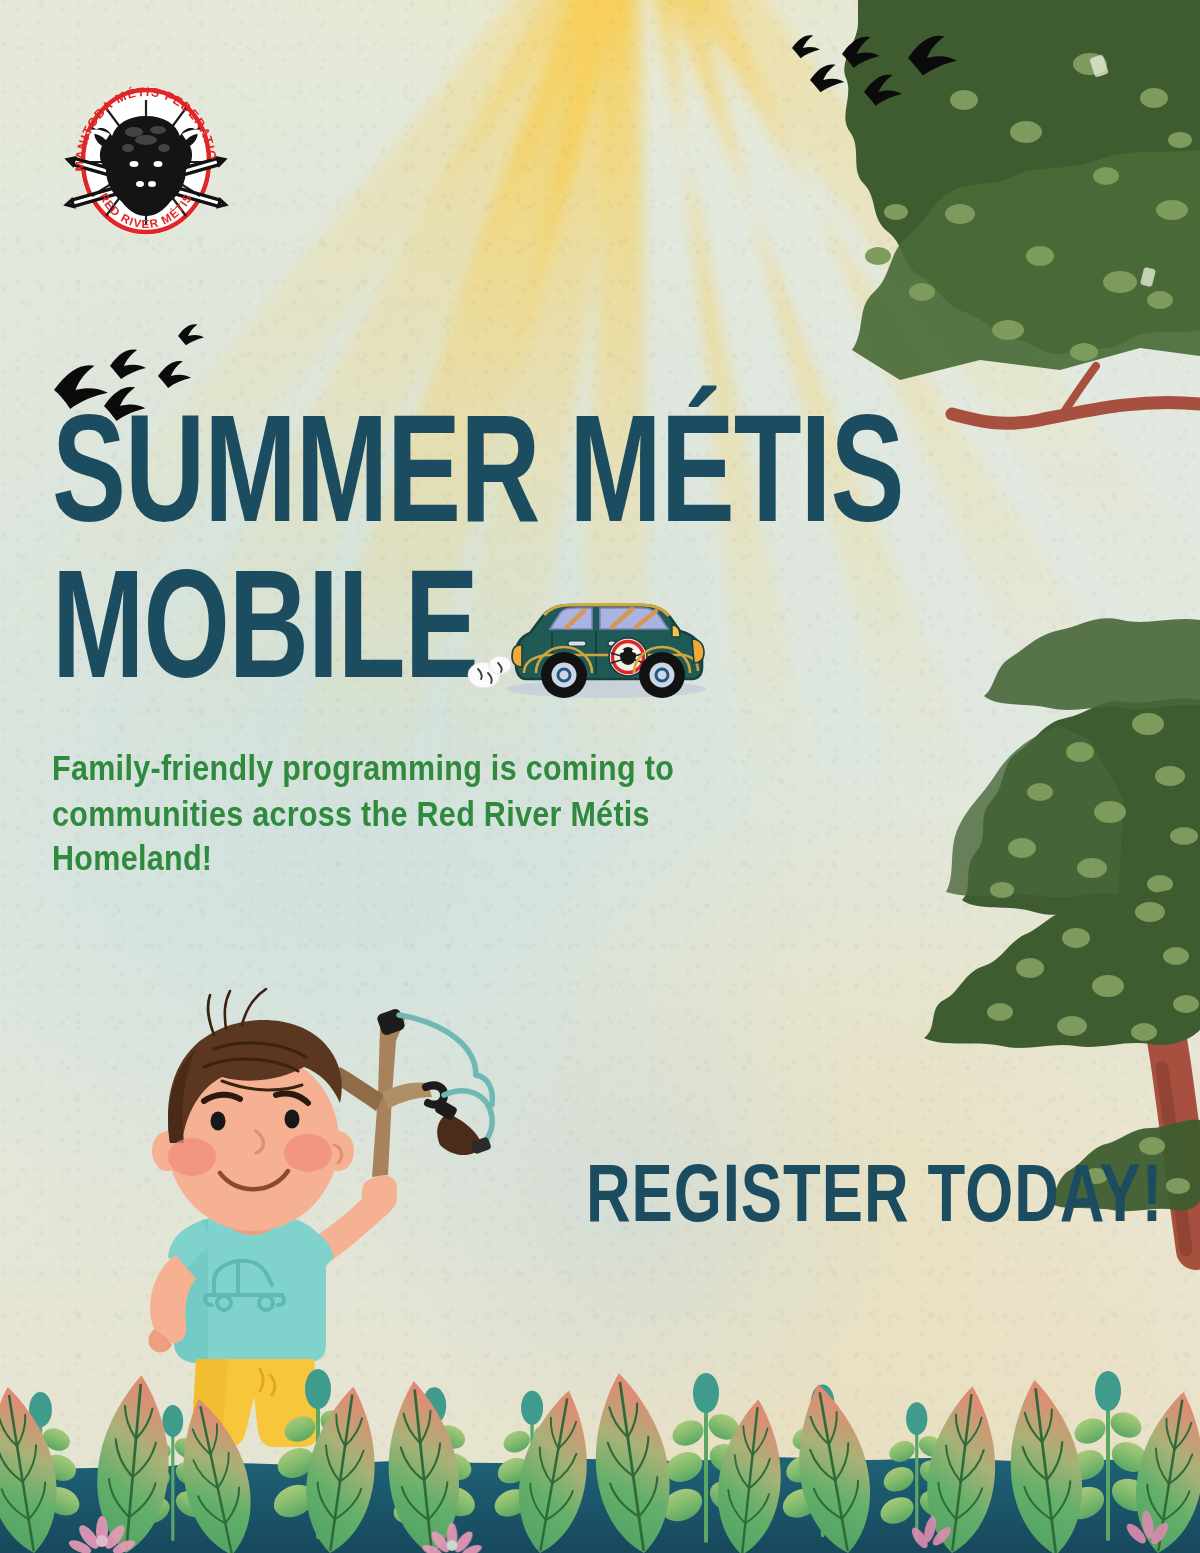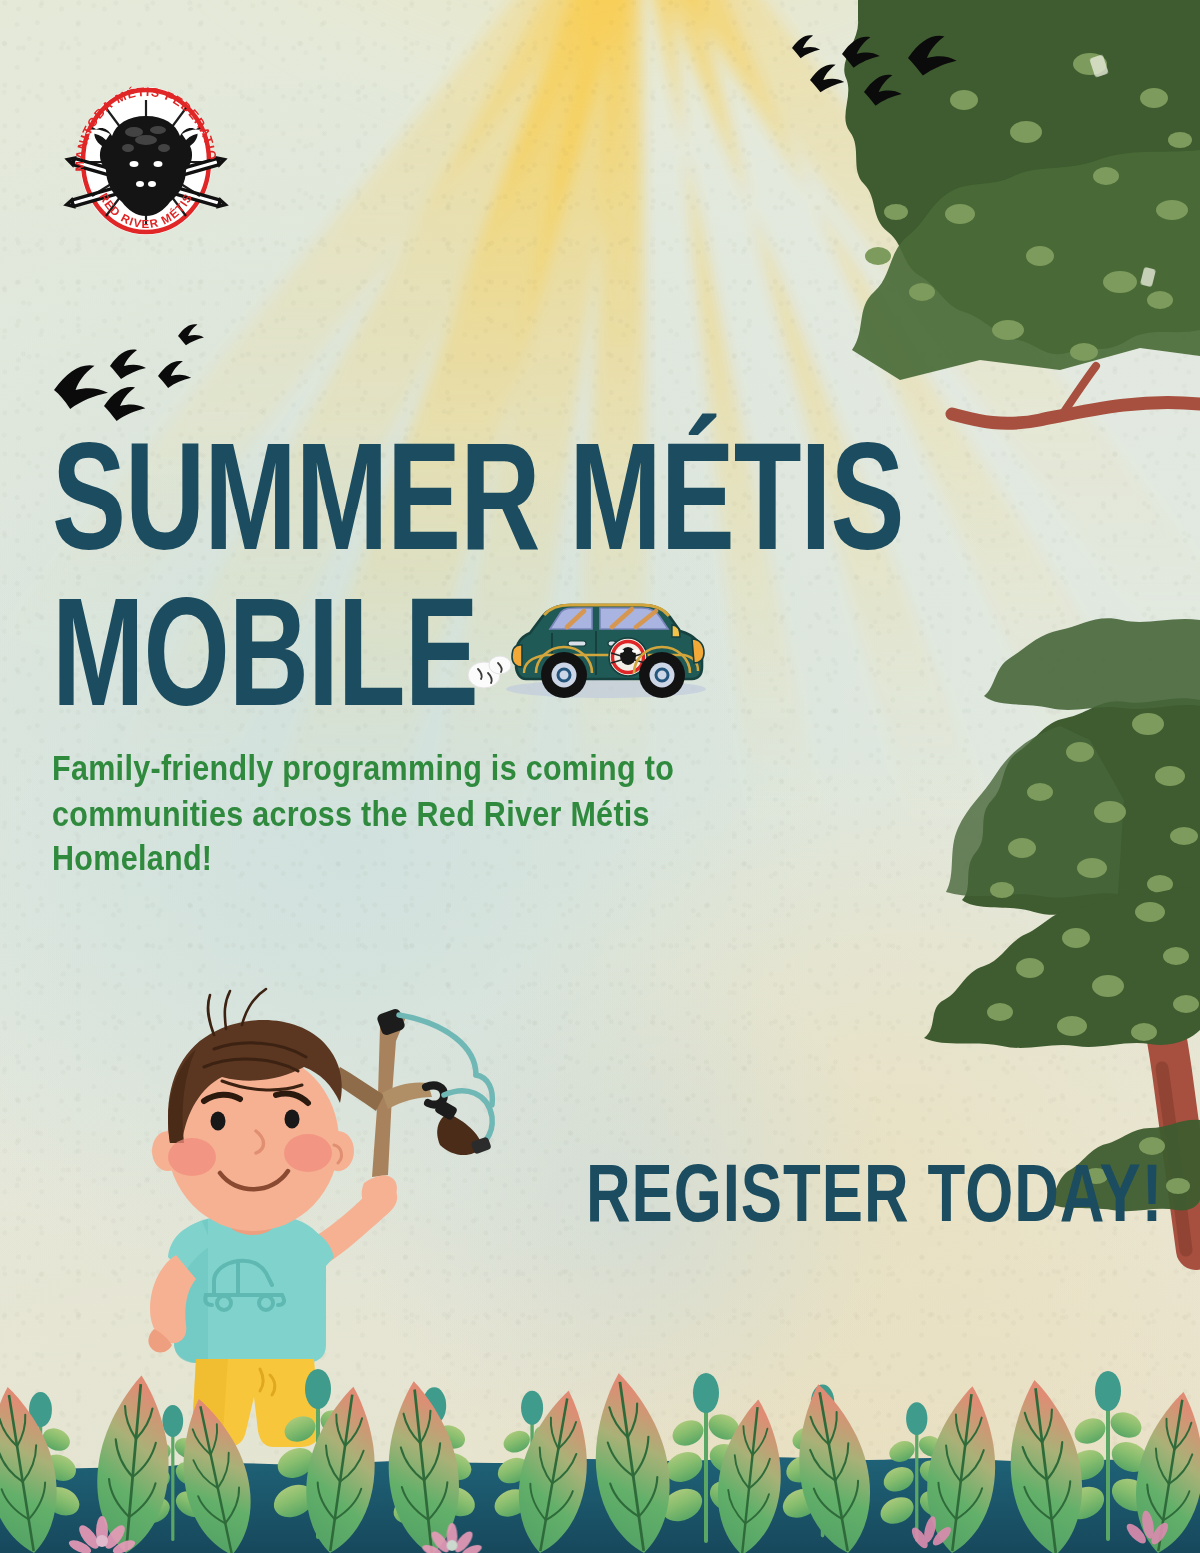--- a/index.html
+++ b/index.html
@@ -69,21 +69,21 @@
   .mmf-logo {
     position: absolute;
     left: 62px; top: 78px;
     width: 168px; height: 162px;
   }
 
   
   .title-block {
     position: absolute;
     left: 52px;
-    top: 426px;
+    top: 398px;
     width: 820px;
   }
   .title-line {
     color: #1b4c5f;
     font-family: "Liberation Sans", sans-serif;
     font-weight: 700;
     font-size: 118px;
     line-height: 0.92;
     letter-spacing: -1px;
     transform: scaleY(1.30) scaleX(0.94);

